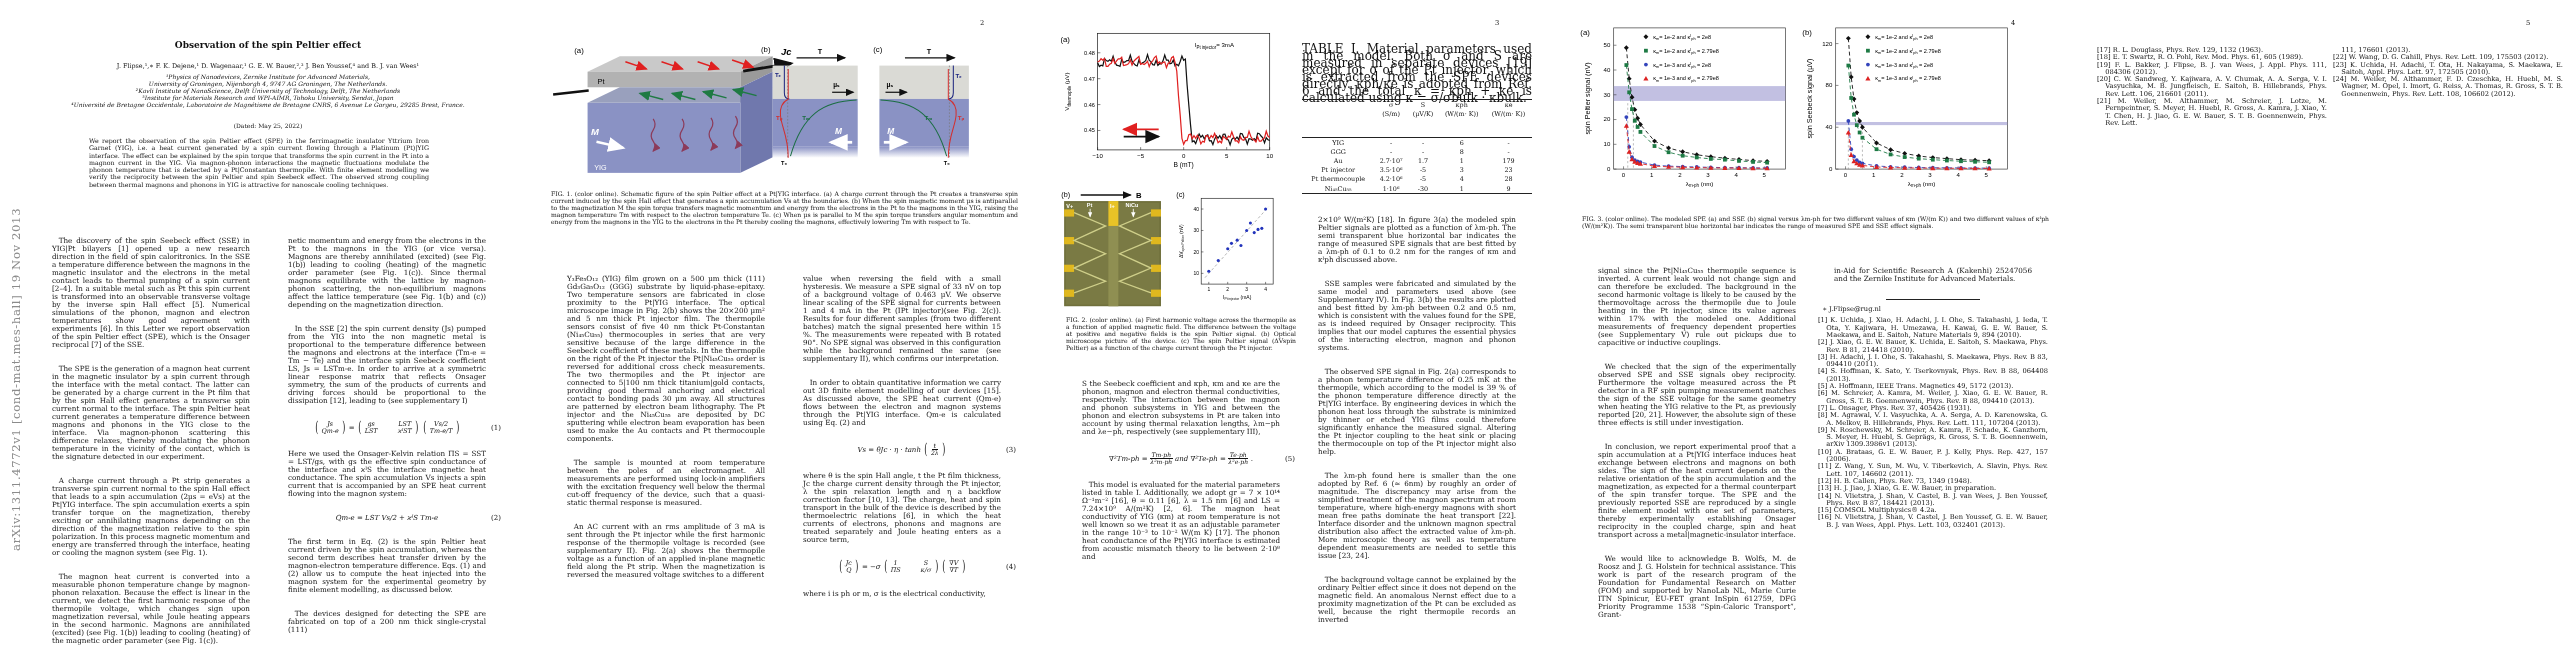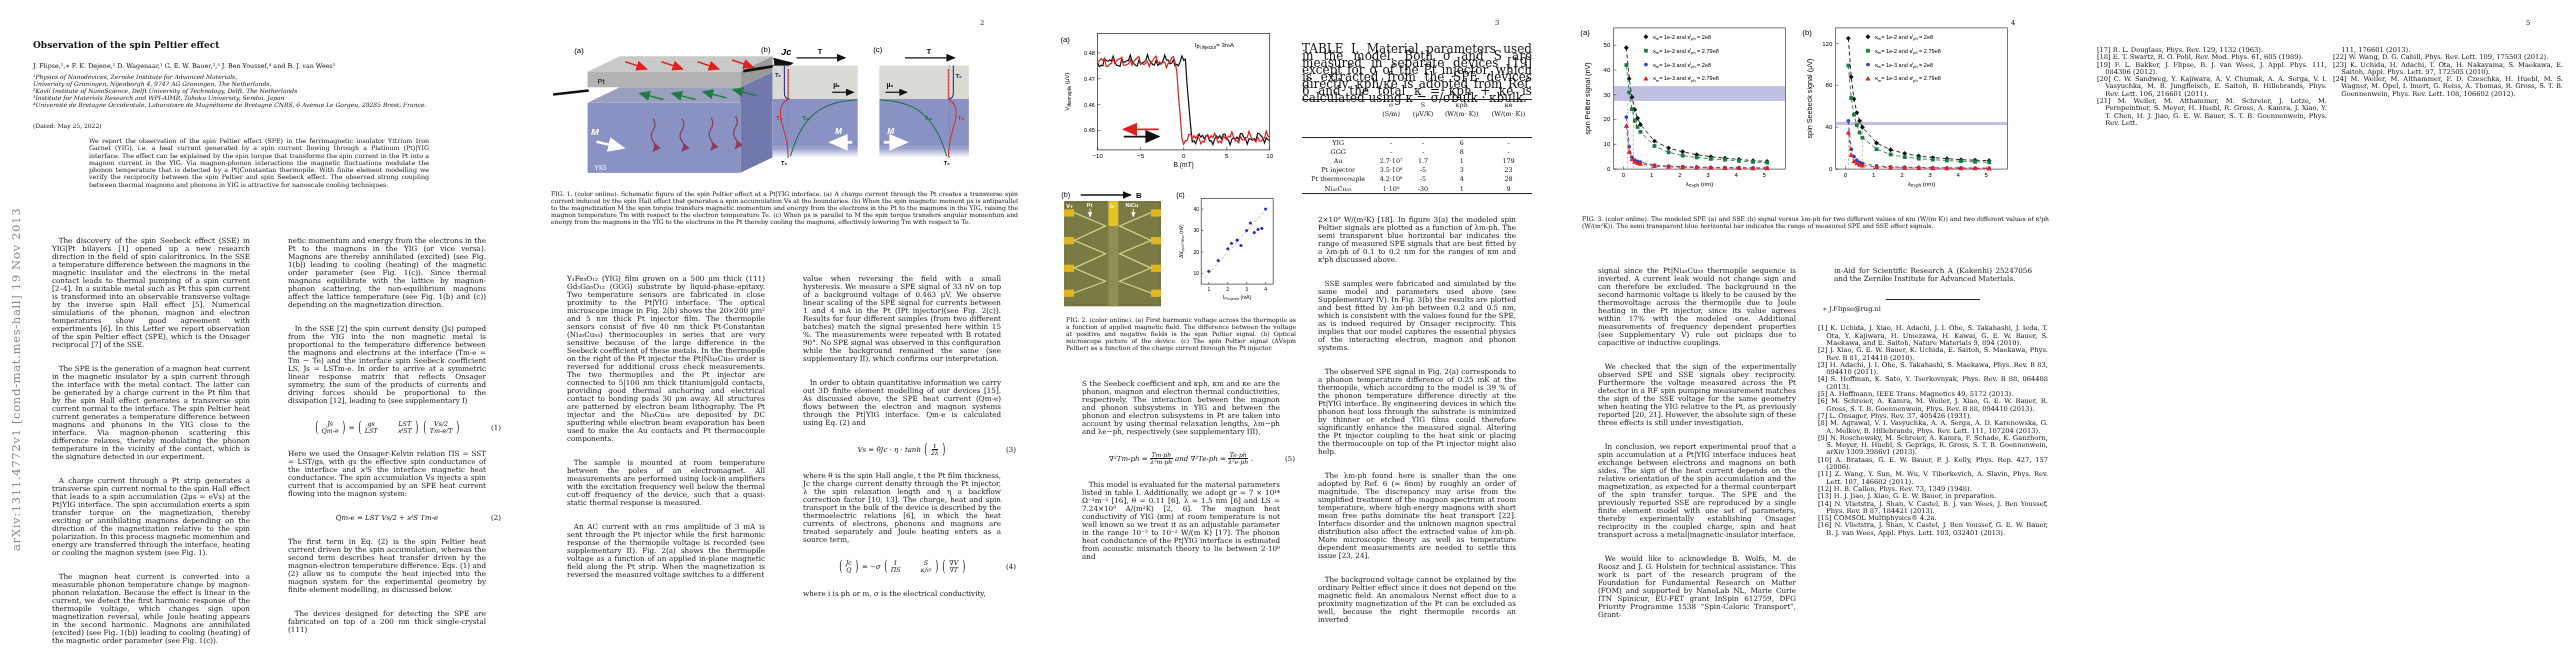--- a/index.html
+++ b/index.html
@@ -2,35 +2,35 @@
 <html style="font-size:9px"><head>
 <meta charset="utf-8">
 <style>
   html,body{margin:0;padding:0;background:#fff}
   #canvas{position:relative;width:2576px;height:667px;background:#fff;overflow:hidden;
           font-family:"DejaVu Serif","Liberation Serif",serif;color:#121212}
   .page{position:absolute;top:0;width:515px;height:667px;background:#fff}
   .pagenum{position:absolute;top:19px;left:465px;font-size:6.7px}
   .arxiv{position:absolute;left:9px;top:551px;transform:rotate(-90deg);transform-origin:0 0;
          white-space:nowrap;font-size:11.7px;letter-spacing:0.6px;color:#8b8b8b}
-  .tb{position:absolute;left:33px;width:470px;}
+  .tb{position:absolute;left:33px;width:470px;text-align:center}
   .title{top:40px;font-size:9px;font-weight:bold}
   .authors{top:62px;font-size:6.4px}
   .affs{top:73px;font-size:6px;font-style:italic;line-height:7px}
   .dated{top:122px;font-size:6px}
   .abstract{position:absolute;left:89px;width:340px;top:137px;text-align:justify;
             font-size:6.3px;line-height:7.3px}
   .col{position:absolute;width:230px;text-align:justify;font-size:7.2px;line-height:8px}
   .col p{margin:16px;text-indent:6.7px}
   .col p.ni{text-indent:0}
   .cap{position:absolute;text-align:justify;font-size:6.1px;line-height:7px}
   .refs{font-size:6.7px;line-height:7.3px;text-align:justify}
   .refs .ref{padding-left:8.3px;text-indent:-8.3px}
   .refs .cont{padding-left:8.3px;text-indent:0}
-  .fnote{padding-left:4.4px;margin-bottom:12px}
+  .fnote{padding-left:4.4px;margin-bottom:4px}
   .sep{border-top:0.6px solid #222;width:94px;margin:8.3px auto 6.1px}
   .eqrow{display:flex;align-items:center;justify-content:center;position:relative;
          margin:4.4px 0;text-indent:0!important;gap:2.2px;font-size:7px}
   .eqrow .lab{position:absolute;right:1.1px;font-style:normal}
   .eqt{font-style:italic}
   .paren{font-size:14.5px;font-weight:300;transform:scaleX(.55);display:inline-block;line-height:13.3px}
   .vcol{display:inline-flex;flex-direction:column;align-items:center;justify-content:space-between;font-style:italic}
   .vcol span{line-height:6.7px;font-size:6.4px}
   .mcol{display:inline-flex;gap:20px}
   .frac{display:inline-flex;flex-direction:column;align-items:center;vertical-align:middle;

